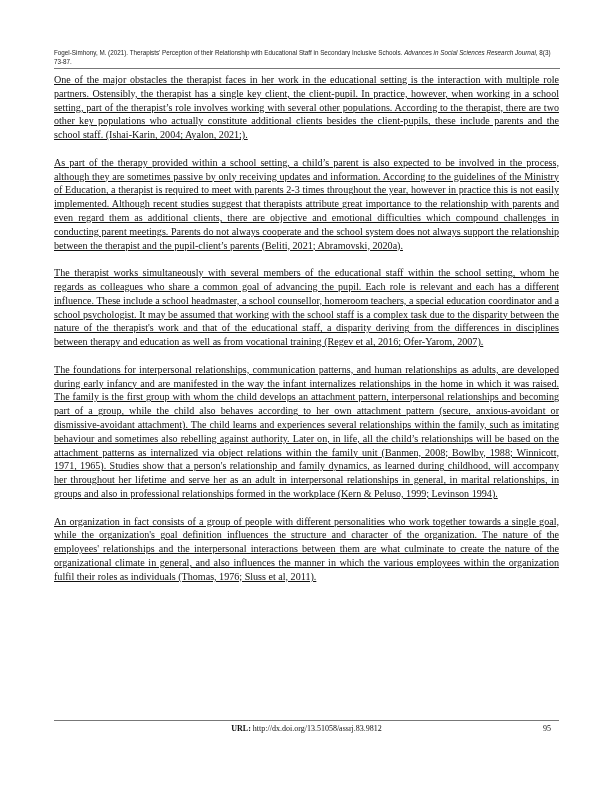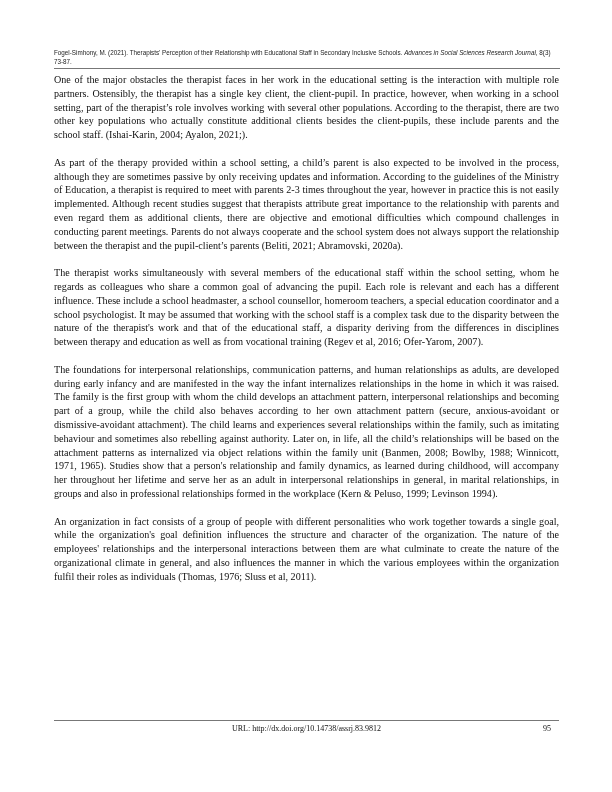--- a/index.html
+++ b/index.html
@@ -6,43 +6,43 @@
   body { width:612px; height:792px; position:relative; overflow:hidden; }
   .header {
     position:absolute; left:54px; top:49px; width:506px;
     font-family:"Liberation Sans", sans-serif; font-size:6.3px; line-height:8.6px;
     color:#222; border-bottom:1px solid #777; padding-bottom:2px;
   }
   .header i { font-style:italic; }
   .body {
     position:absolute; left:54px; top:73px; width:505px;
     font-family:"Liberation Serif", serif; font-size:10.1px; line-height:13.8px;
-    color:#111; text-align:justify;
+    color:#111; text-align:justify;text-decoration:underline;
   }
   .body p { margin:0 0 13.8px 0; }
   .footer {
     position:absolute; left:54px; top:720px; width:505px;
     border-top:1px solid #777; padding-top:3px;
     font-family:"Liberation Serif", serif; font-size:8px; color:#111;
   }
   .footer .url { position:absolute; left:0; right:0; text-align:center; }
-  .footer .url b { font-weight:normal; }
+  .footer .url b { font-weight:bold; }
   .footer .page { position:absolute; right:8px; }
 </style>
 </head>
 <body>
 
 <div class="header">
   <span>Fogel-Simhony, M. (2021). Therapists' Perception of their Relationship with Educational Staff in Secondary Inclusive Schools. </span><i>Advances in Social Sciences Research Journal</i><span>, 8(3) 73-87.</span>
 </div>
 
 <div class="body">
   <p>One of the major obstacles the therapist faces in her work in the educational setting is the interaction with multiple role partners. Ostensibly, the therapist has a single key client, the client-pupil. In practice, however, when working in a school setting, part of the therapist’s role involves working with several other populations. According to the therapist, there are two other key populations who actually constitute additional clients besides the client-pupils, these include parents and the school staff. (Ishai-Karin, 2004; Ayalon, 2021;).</p>
   <p>As part of the therapy provided within a school setting, a child’s parent is also expected to be involved in the process, although they are sometimes passive by only receiving updates and information. According to the guidelines of the Ministry of Education, a therapist is required to meet with parents 2-3 times throughout the year, however in practice this is not easily implemented. Although recent studies suggest that therapists attribute great importance to the relationship with parents and even regard them as additional clients, there are objective and emotional difficulties which compound challenges in conducting parent meetings. Parents do not always cooperate and the school system does not always support the relationship between the therapist and the pupil-client’s parents (Beliti, 2021; Abramovski, 2020a).</p>
   <p>The therapist works simultaneously with several members of the educational staff within the school setting, whom he regards as colleagues who share a common goal of advancing the pupil. Each role is relevant and each has a different influence. These include a school headmaster, a school counsellor, homeroom teachers, a special education coordinator and a school psychologist. It may be assumed that working with the school staff is a complex task due to the disparity between the nature of the therapist's work and that of the educational staff, a disparity deriving from the differences in disciplines between therapy and education as well as from vocational training (Regev et al, 2016; Ofer-Yarom, 2007).</p>
   <p>The foundations for interpersonal relationships, communication patterns, and human relationships as adults, are developed during early infancy and are manifested in the way the infant internalizes relationships in the home in which it was raised. The family is the first group with whom the child develops an attachment pattern, interpersonal relationships and becoming part of a group, while the child also behaves according to her own attachment pattern (secure, anxious-avoidant or dismissive-avoidant attachment). The child learns and experiences several relationships within the family, such as imitating behaviour and sometimes also rebelling against authority. Later on, in life, all the child’s relationships will be based on the attachment patterns as internalized via object relations within the family unit (Banmen, 2008; Bowlby, 1988; Winnicott, 1971, 1965). Studies show that a person's relationship and family dynamics, as learned during childhood, will accompany her throughout her lifetime and serve her as an adult in interpersonal relationships in general, in marital relationships, in groups and also in professional relationships formed in the workplace (Kern &amp; Peluso, 1999; Levinson 1994).</p>
   <p>An organization in fact consists of a group of people with different personalities who work together towards a single goal, while the organization's goal definition influences the structure and character of the organization. The nature of the employees' relationships and the interpersonal interactions between them are what culminate to create the nature of the organizational climate in general, and also influences the manner in which the various employees within the organization fulfil their roles as individuals (Thomas, 1976; Sluss et al, 2011).</p>
 </div>
 
 <div class="footer">
-  <span class="url"><b>URL:</b><span> http://dx.doi.org/10.14738/assrj.83.9812</span></span>
+  <span class="url"><b>URL:</b><span> http://dx.doi.org/13.51058/assrj.83.9812</span></span>
   <span class="page">95</span>
 </div>
 
 </body></html>

